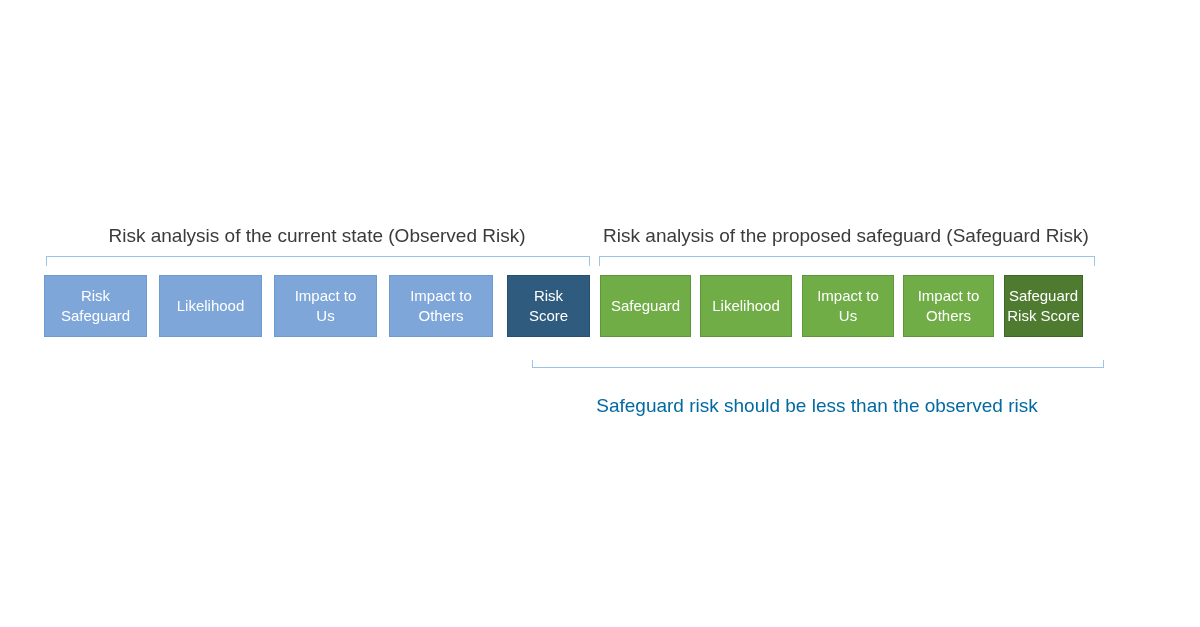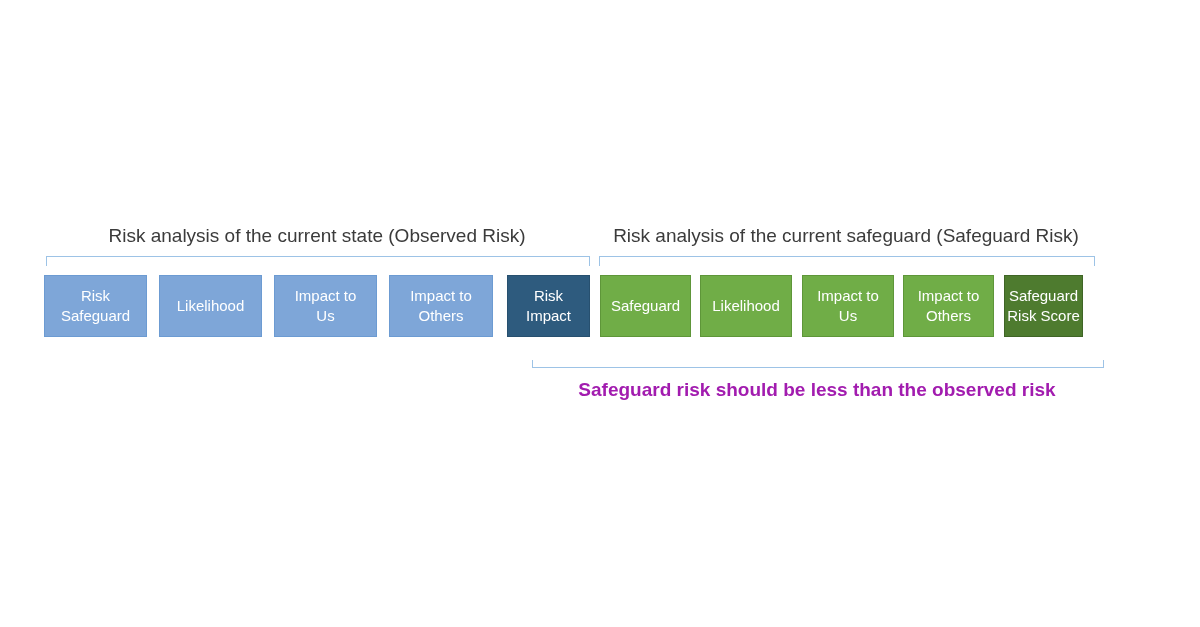--- a/index.html
+++ b/index.html
@@ -75,39 +75,38 @@
   
   .b6  { left: 600px;  width: 91px;  }
   .b7  { left: 700px;  width: 92px;  }
   .b8  { left: 802px;  width: 92px;  }
   .b9  { left: 903px;  width: 91px;  }
   .b10 { left: 1004px; width: 79px;  }
 
   .bottom-note {
     position: absolute;
     left: 532px;
-    top: 378px;
+    top: 394px;
     width: 570px;
     height: 24px;
     line-height: 24px;
     text-align: center;
     font-size: 19px;
-    color: #a21caf;
+    color: #0369a1;
     white-space: nowrap;
-    font-weight: bold;
   }
 </style>
 </head>
 <body>
 
 <div class="canvas">
 
   <div class="group-title left">Risk analysis of the current state (Observed Risk)</div>
 
-  <div class="group-title right">Risk analysis of the current safeguard (Safeguard Risk)</div>
+  <div class="group-title right">Risk analysis of the proposed safeguard (Safeguard Risk)</div>
 
   <div class="bracket top left"></div>
   <div class="bracket top right"></div>
 
   <div class="box light-blue b1">
     <span>Risk</span>
     <span>Safeguard</span>
   </div>
 
   <div class="box light-blue b2">
@@ -120,21 +119,21 @@
     <span>Us</span>
   </div>
 
   <div class="box light-blue b4">
     <span>Impact to</span>
     <span>Others</span>
   </div>
 
   <div class="box dark-blue b5">
     <span>Risk</span>
-    <span>Impact</span>
+    <span>Score</span>
   </div>
 
   <div class="box light-green b6">
     <span>Safeguard</span>
 
   </div>
 
   <div class="box light-green b7">
     <span>Likelihood</span>
 

